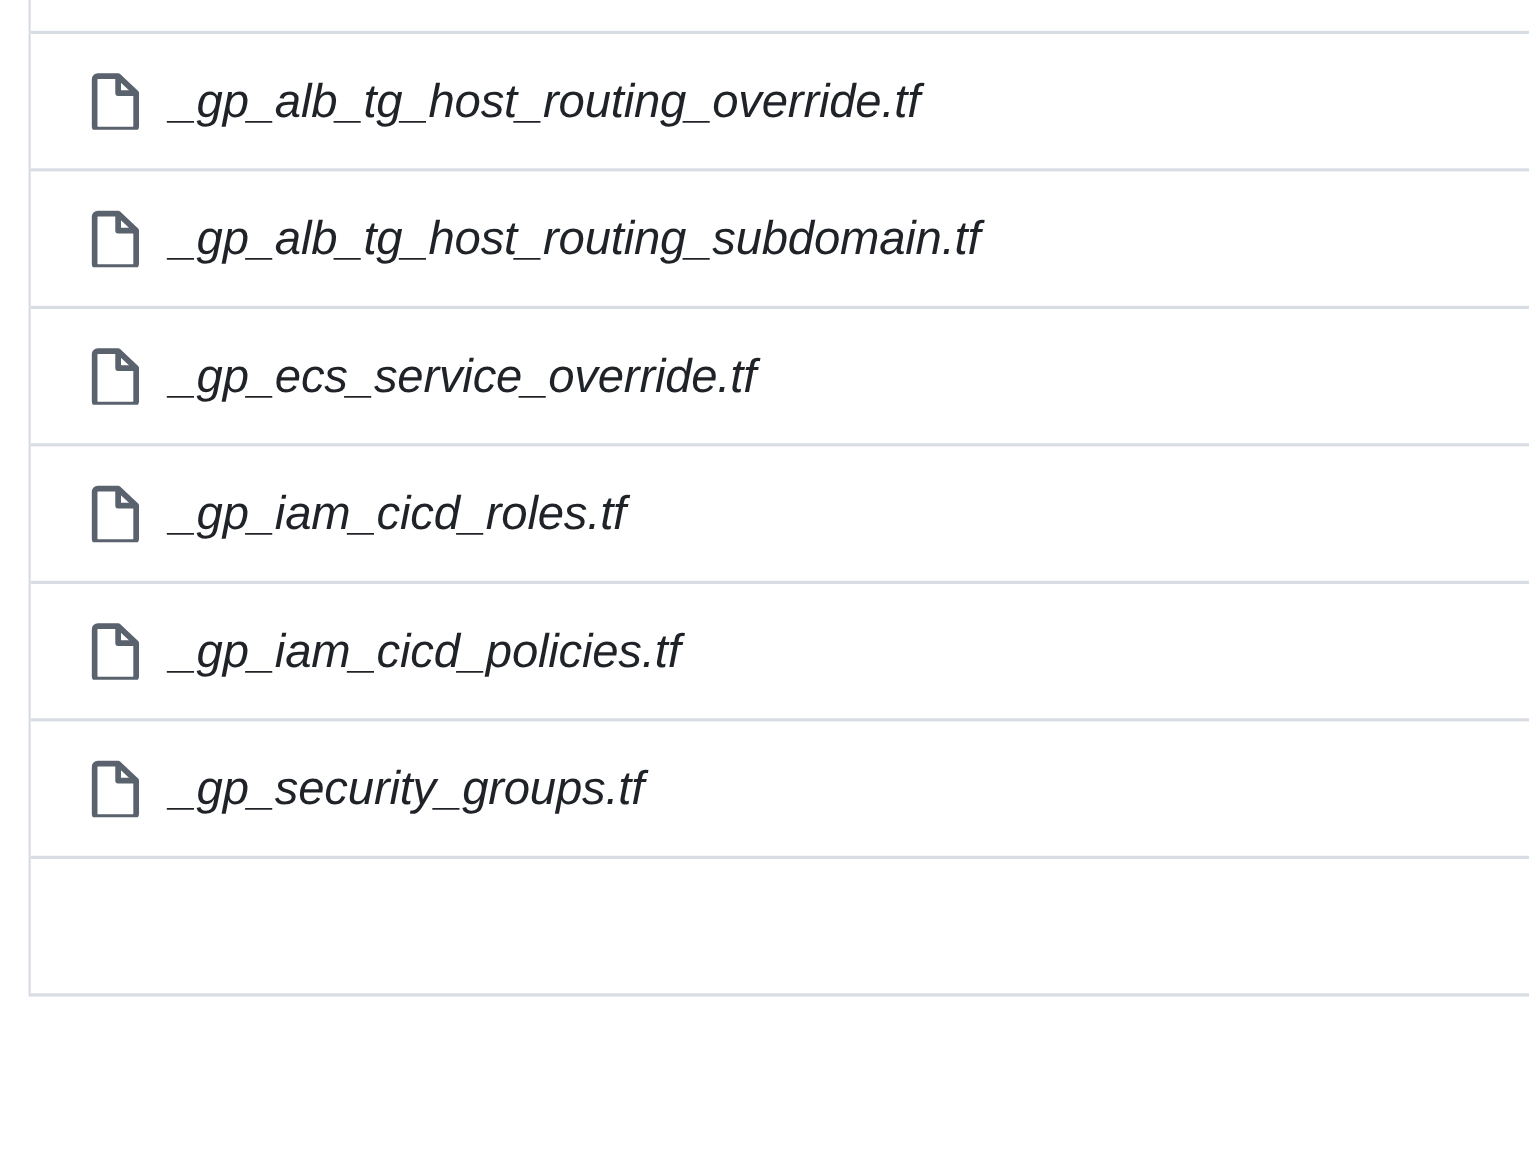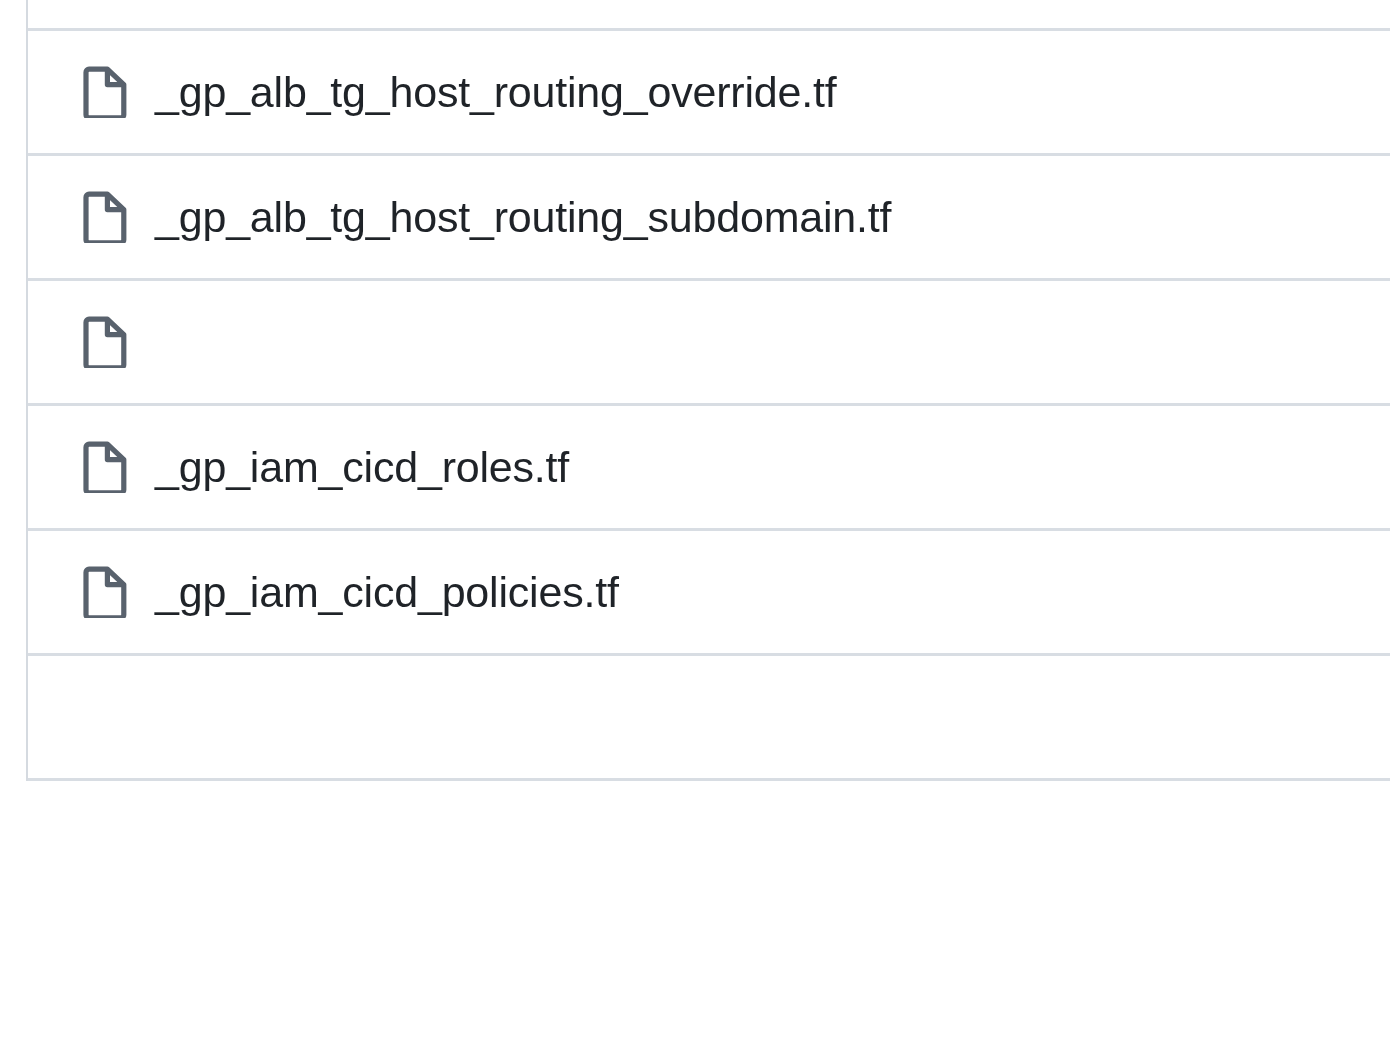--- a/index.html
+++ b/index.html
@@ -26,20 +26,21 @@
   }
 
   .file-row {
     position: relative;
     height: 125px;
     border-bottom: 3px solid #d8dde3;
     display: flex;
     align-items: center;
     box-sizing: border-box;
     background: #ffffff;
+    font-style: italic;
   }
 
   .file-icon {
     flex: 0 0 auto;
     width: 44px;
     height: 52px;
     margin-left: 55px;
     display: block;
   }
 
@@ -87,20 +88,21 @@
 
 
 
   <div class="file-row">
     <span class="file-icon">
       <svg viewBox="0 0 22 26" fill="none" xmlns="http://www.w3.org/2000/svg">
         <path d="M3 1.6h9.2L20.4 9.3v15.1a1.5 1.5 0 0 1-1.5 1.5H3a1.5 1.5 0 0 1-1.5-1.5V3.1A1.5 1.5 0 0 1 3 1.6Z" stroke="#59626d" stroke-width="2.6" stroke-linejoin="round"></path>
         <path d="M12.2 1.6v7.7h8.2" stroke="#59626d" stroke-width="2.6" stroke-linejoin="round"></path>
       </svg>
     </span>
+    <span class="file-name">_gp_ecs_service_override.tf</span>
   </div>
 
   <div class="file-row">
     <span class="file-icon">
       <svg viewBox="0 0 22 26" fill="none" xmlns="http://www.w3.org/2000/svg">
         <path d="M3 1.6h9.2L20.4 9.3v15.1a1.5 1.5 0 0 1-1.5 1.5H3a1.5 1.5 0 0 1-1.5-1.5V3.1A1.5 1.5 0 0 1 3 1.6Z" stroke="#59626d" stroke-width="2.6" stroke-linejoin="round"></path>
         <path d="M12.2 1.6v7.7h8.2" stroke="#59626d" stroke-width="2.6" stroke-linejoin="round"></path>
       </svg>
     </span>
     <span class="file-name">_gp_iam_cicd_roles.tf</span>
@@ -109,16 +111,25 @@
   <div class="file-row">
     <span class="file-icon">
       <svg viewBox="0 0 22 26" fill="none" xmlns="http://www.w3.org/2000/svg">
         <path d="M3 1.6h9.2L20.4 9.3v15.1a1.5 1.5 0 0 1-1.5 1.5H3a1.5 1.5 0 0 1-1.5-1.5V3.1A1.5 1.5 0 0 1 3 1.6Z" stroke="#59626d" stroke-width="2.6" stroke-linejoin="round"></path>
         <path d="M12.2 1.6v7.7h8.2" stroke="#59626d" stroke-width="2.6" stroke-linejoin="round"></path>
       </svg>
     </span>
     <span class="file-name">_gp_iam_cicd_policies.tf</span>
   </div>
 
+  <div class="file-row">
+    <span class="file-icon">
+      <svg viewBox="0 0 22 26" fill="none" xmlns="http://www.w3.org/2000/svg">
+        <path d="M3 1.6h9.2L20.4 9.3v15.1a1.5 1.5 0 0 1-1.5 1.5H3a1.5 1.5 0 0 1-1.5-1.5V3.1A1.5 1.5 0 0 1 3 1.6Z" stroke="#59626d" stroke-width="2.6" stroke-linejoin="round"></path>
+        <path d="M12.2 1.6v7.7h8.2" stroke="#59626d" stroke-width="2.6" stroke-linejoin="round"></path>
+      </svg>
+    </span>
+    <span class="file-name">_gp_security_groups.tf</span>
+  </div>
 
   <div class="file-row"></div>
 
 </div>
 
 </body></html>

